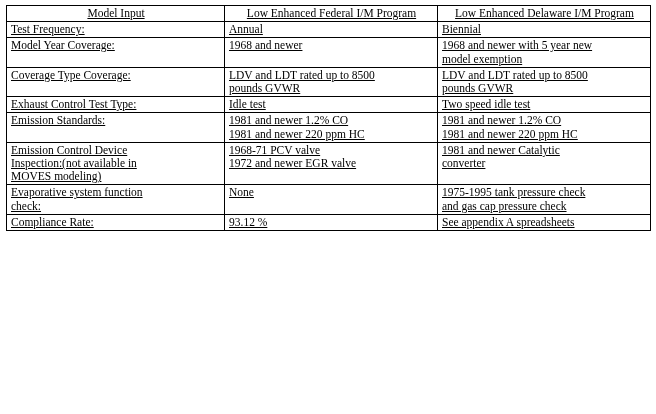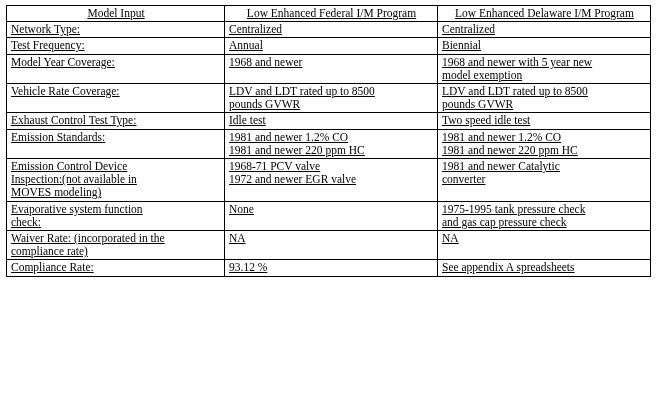--- a/index.html
+++ b/index.html
@@ -71,31 +71,20 @@
         <td>
             <span class="cell-line u">Model Input</span>
           </td>
         <td>
             <span class="cell-line u">Low Enhanced Federal I/M Program</span>
           </td>
         <td>
             <span class="cell-line u">Low Enhanced Delaware  I/M Program</span>
           </td>
       </tr>
-    <tr>
-          <td>
-            <span class="cell-line u">Network Type:</span>
-          </td>
-          <td>
-            <span class="cell-line u">Centralized</span>
-          </td>
-          <td>
-            <span class="cell-line u">Centralized</span>
-          </td>
-        </tr>
         <tr>
           <td>
             <span class="cell-line u">Test Frequency:</span>
           </td>
           <td>
             <span class="cell-line u">Annual</span>
           </td>
           <td>
             <span class="cell-line u">Biennial</span>
           </td>
@@ -107,21 +96,21 @@
           <td>
             <span class="cell-line u">1968 and newer</span>
           </td>
           <td>
             <span class="cell-line u">1968 and newer with 5 year new</span>
             <span class="cell-line u">model exemption</span>
           </td>
         </tr>
         <tr>
           <td>
-            <span class="cell-line u">Vehicle Rate Coverage:</span>
+            <span class="cell-line u">Coverage Type Coverage:</span>
           </td>
           <td>
             <span class="cell-line u">LDV and LDT rated up to 8500</span>
             <span class="cell-line u">pounds GVWR</span>
           </td>
           <td>
             <span class="cell-line u">LDV and LDT rated up to 8500</span>
             <span class="cell-line u">pounds GVWR</span>
           </td>
         </tr>
@@ -172,32 +161,20 @@
           <td>
             <span class="cell-line u">None</span>
           </td>
           <td>
             <span class="cell-line u">1975-1995 tank pressure check</span>
             <span class="cell-line u">and gas cap pressure check</span>
           </td>
         </tr>
         <tr>
           <td>
-            <span class="cell-line u">Waiver Rate: (incorporated in the</span>
-            <span class="cell-line u">compliance rate)</span>
-          </td>
-          <td>
-            <span class="cell-line u">NA</span>
-          </td>
-          <td>
-            <span class="cell-line u">NA</span>
-          </td>
-        </tr>
-        <tr>
-          <td>
             <span class="cell-line u">Compliance Rate:</span>
           </td>
           <td>
             <span class="cell-line u">93.12 %</span>
           </td>
           <td>
             <span class="cell-line u">See appendix A spreadsheets</span>
           </td>
         </tr>
       </tbody>

